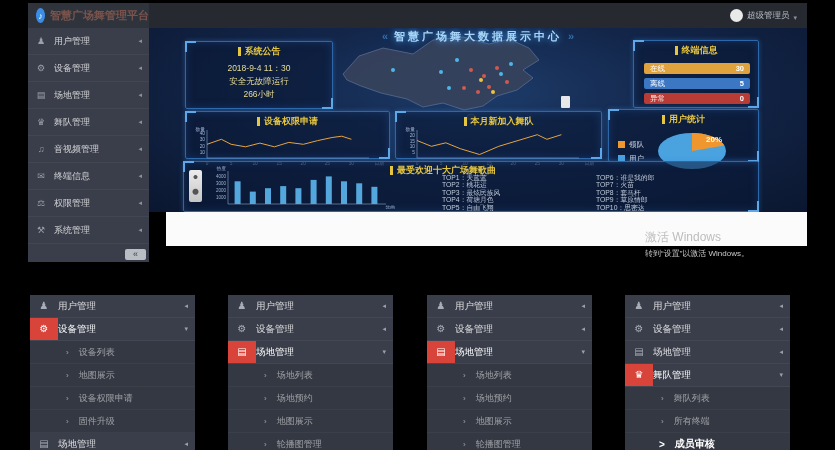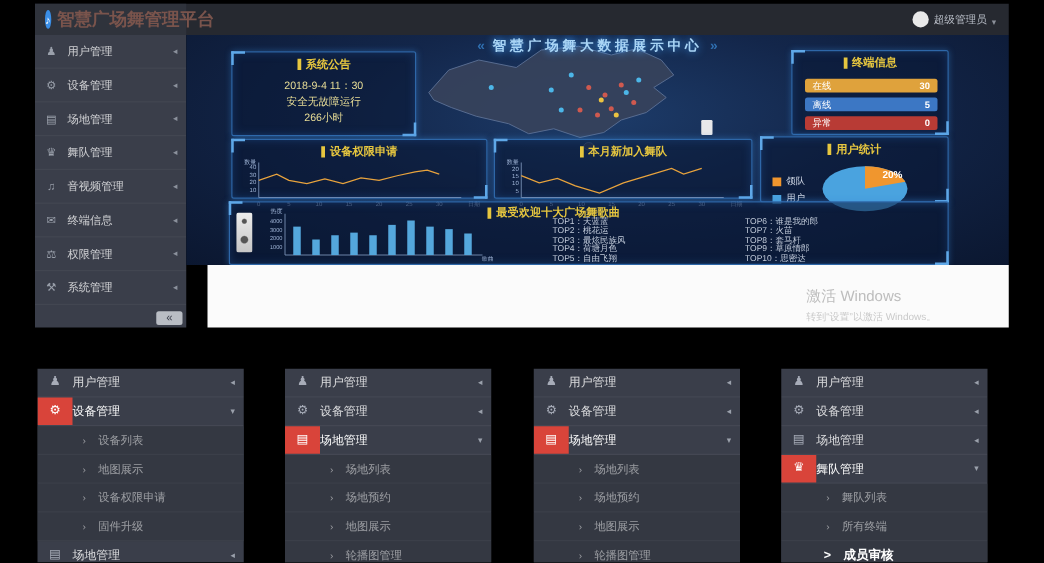--- a/index.html
+++ b/index.html
@@ -5,21 +5,21 @@
   html,body{margin:0;padding:0;background:#000;width:835px;height:450px;overflow:hidden;
     font-family:"Liberation Sans","DejaVu Sans",sans-serif;}
   .stage{position:relative;width:835px;height:450px;background:#000;}
 
   
   .main-shot{position:absolute;left:28px;top:3px;width:779px;height:259px;}
   .topbar{height:25px;display:flex;align-items:center;background:#262930;}
   .logo-area{width:121px;height:25px;display:flex;align-items:center;background:#2f333c;flex:0 0 auto;}
   .logo-circle{width:15px;height:15px;border-radius:50%;background:#3a8ee6;color:#fff;font-size:9px;
     display:inline-flex;align-items:center;justify-content:center;margin:0 5px 0 8px;}
-  .app-title{font-size:14px;color:#7a544c;font-weight:bold;white-space:nowrap;}
+  .app-title{font-size:11px;color:#7a544c;font-weight:bold;white-space:nowrap;}
   .topbar-user{margin-left:auto;display:flex;align-items:flex-end;gap:4px;margin-right:10px;}
   .avatar{width:13px;height:13px;border-radius:50%;background:#e9e9e9;}
   .user-name{font-size:8.5px;color:#b7bcc5;}
   .tcaret{font-size:7px;color:#8b9099;}
 
   .body-row{display:flex;height:234px;}
   .sidebar{width:121px;background:#3a3e4a;position:relative;flex:0 0 auto;}
   .side-item{height:26px;display:flex;align-items:center;color:rgba(255,255,255,.75);
     font-size:9px;border-bottom:1px solid rgba(255,255,255,.045);cursor:default;}
   .s-icon{width:26px;text-align:center;color:#9aa0ab;font-size:9px;flex:0 0 auto;}
@@ -73,21 +73,21 @@
     color:#e6c63f;font-size:9px;font-weight:bold;}
   .device{position:absolute;left:5px;top:8px;width:13px;height:32px;border-radius:2px;
     background-image:radial-gradient(circle at 50% 22%, #555 1.5px, rgba(0,0,0,0) 2.5px),
       radial-gradient(circle at 50% 68%, #555 2.5px, rgba(0,0,0,0) 3.5px),
       linear-gradient(#ececec,#c6c6c6);}
   .song-col{position:absolute;top:12px;font-size:6.8px;color:#c2cbda;line-height:7.4px;white-space:nowrap;}
   #songs-left{left:258px;}
   #songs-right{left:412px;}
   #barchart{position:absolute;left:22px;top:3px;}
 
-  .white-strip{height:50px;background:#fbfbfb;position:relative;margin-left:17px;}
+  .white-strip{height:34px;background:#fbfbfb;position:relative;margin-left:17px;}
   .watermark{position:absolute;top:17px;right:58px;color:#bdbdbd;}
   .wm1{font-size:12px;}
   .wm2{font-size:8px;color:#c9c9c9;margin-top:2px;}
 
   
   .mini-panel{position:absolute;top:295px;width:165px;height:155px;background:#3a3e4a;overflow:hidden;}
   .m-item{height:22px;display:flex;align-items:center;font-size:9.5px;color:rgba(255,255,255,.82);
     border-bottom:1px solid rgba(255,255,255,.05);}
   .m-icon{width:28px;height:22px;line-height:22px;text-align:center;color:#a7acb8;font-size:10px;flex:0 0 auto;}
   .m-icon.red{background:#d9443a;color:#fff;}

